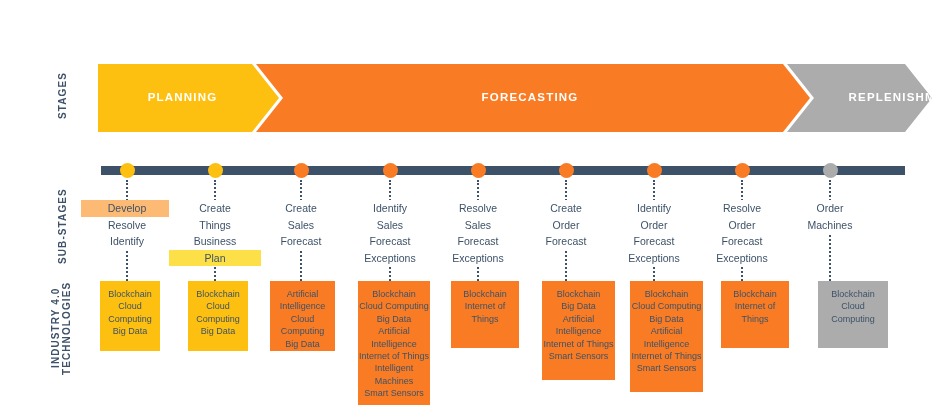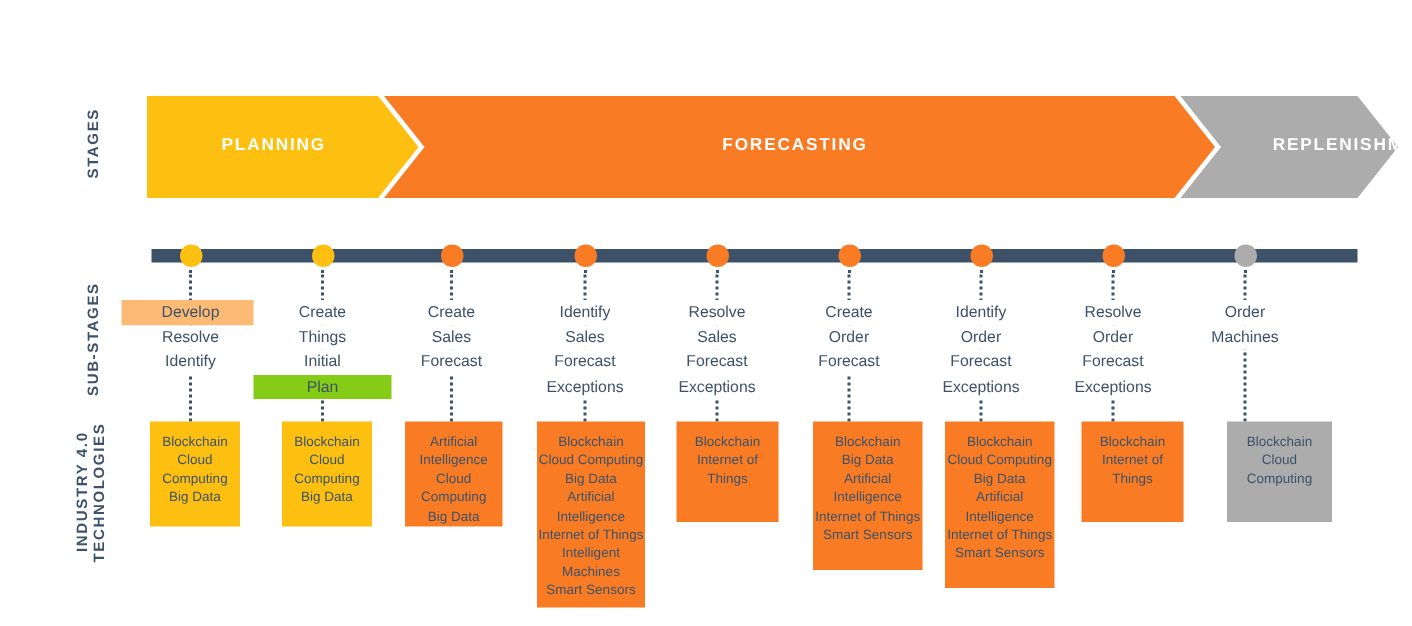--- a/index.html
+++ b/index.html
@@ -151,21 +151,21 @@
       <div class="dotted-line" style="left: 300px; height: 101px;"></div>
       <div class="dotted-line" style="left: 389px; height: 101px;"></div>
       <div class="dotted-line" style="left: 477px; height: 101px;"></div>
       <div class="dotted-line" style="left: 565px; height: 101px;"></div>
       <div class="dotted-line" style="left: 653px; height: 101px;"></div>
       <div class="dotted-line" style="left: 741px; height: 101px;"></div>
       <div class="dotted-line" style="left: 829px; height: 101px;"></div>
     </div>
   <div id="substage-layer">
       <div class="substage-label" style="left: 81px; width: 92px; background: transparent;"><div style="background: #fdba74; display: block;">Develop</div><div style="background: rgb(255, 255, 255); display: block;">Resolve</div><div style="background: rgb(255, 255, 255); display: block;">Identify</div></div>
-      <div class="substage-label" style="left: 169px; width: 92px; background: transparent;"><div style="background: rgb(255, 255, 255); display: block;">Create</div><div style="background: rgb(255, 255, 255); display: block;">Things</div><div style="background: rgb(255, 255, 255); display: block;">Initial</div><div style="background: #84cc16; display: block;">Plan</div></div>
+      <div class="substage-label" style="left: 169px; width: 92px; background: transparent;"><div style="background: rgb(255, 255, 255); display: block;">Create</div><div style="background: rgb(255, 255, 255); display: block;">Things</div><div style="background: rgb(255, 255, 255); display: block;">Business</div><div style="background: #fde047; display: block;">Plan</div></div>
       <div class="substage-label" style="left: 255px; width: 92px; background: transparent;"><div style="background: rgb(255, 255, 255); display: block;">Create</div><div style="background: rgb(255, 255, 255); display: block;">Sales</div><div style="background: rgb(255, 255, 255); display: block;">Forecast</div></div>
       <div class="substage-label" style="left: 344px; width: 92px; background: transparent;"><div style="background: rgb(255, 255, 255); display: block;">Identify</div><div style="background: rgb(255, 255, 255); display: block;">Sales</div><div style="background: rgb(255, 255, 255); display: block;">Forecast</div><div style="background: rgb(255, 255, 255); display: block;">Exceptions</div></div>
       <div class="substage-label" style="left: 432px; width: 92px; background: transparent;"><div style="background: rgb(255, 255, 255); display: block;">Resolve</div><div style="background: rgb(255, 255, 255); display: block;">Sales</div><div style="background: rgb(255, 255, 255); display: block;">Forecast</div><div style="background: rgb(255, 255, 255); display: block;">Exceptions</div></div>
       <div class="substage-label" style="left: 520px; width: 92px; background: transparent;"><div style="background: rgb(255, 255, 255); display: block;">Create</div><div style="background: rgb(255, 255, 255); display: block;">Order</div><div style="background: rgb(255, 255, 255); display: block;">Forecast</div></div>
       <div class="substage-label" style="left: 608px; width: 92px; background: transparent;"><div style="background: rgb(255, 255, 255); display: block;">Identify</div><div style="background: rgb(255, 255, 255); display: block;">Order</div><div style="background: rgb(255, 255, 255); display: block;">Forecast</div><div style="background: rgb(255, 255, 255); display: block;">Exceptions</div></div>
       <div class="substage-label" style="left: 696px; width: 92px; background: transparent;"><div style="background: rgb(255, 255, 255); display: block;">Resolve</div><div style="background: rgb(255, 255, 255); display: block;">Order</div><div style="background: rgb(255, 255, 255); display: block;">Forecast</div><div style="background: rgb(255, 255, 255); display: block;">Exceptions</div></div>
       <div class="substage-label" style="left: 784px; width: 92px; background: transparent;"><div style="background: rgb(255, 255, 255); display: block;">Order</div><div style="background: rgb(255, 255, 255); display: block;">Machines</div></div>
     </div>
   <div id="techbox-layer">
       <div class="techbox" style="left: 100px; top: 281px; width: 60px; height: 70px; background: rgb(253, 192, 16);">Blockchain

